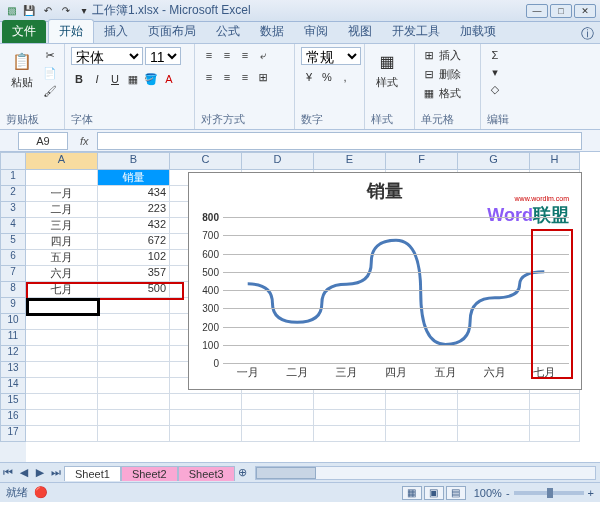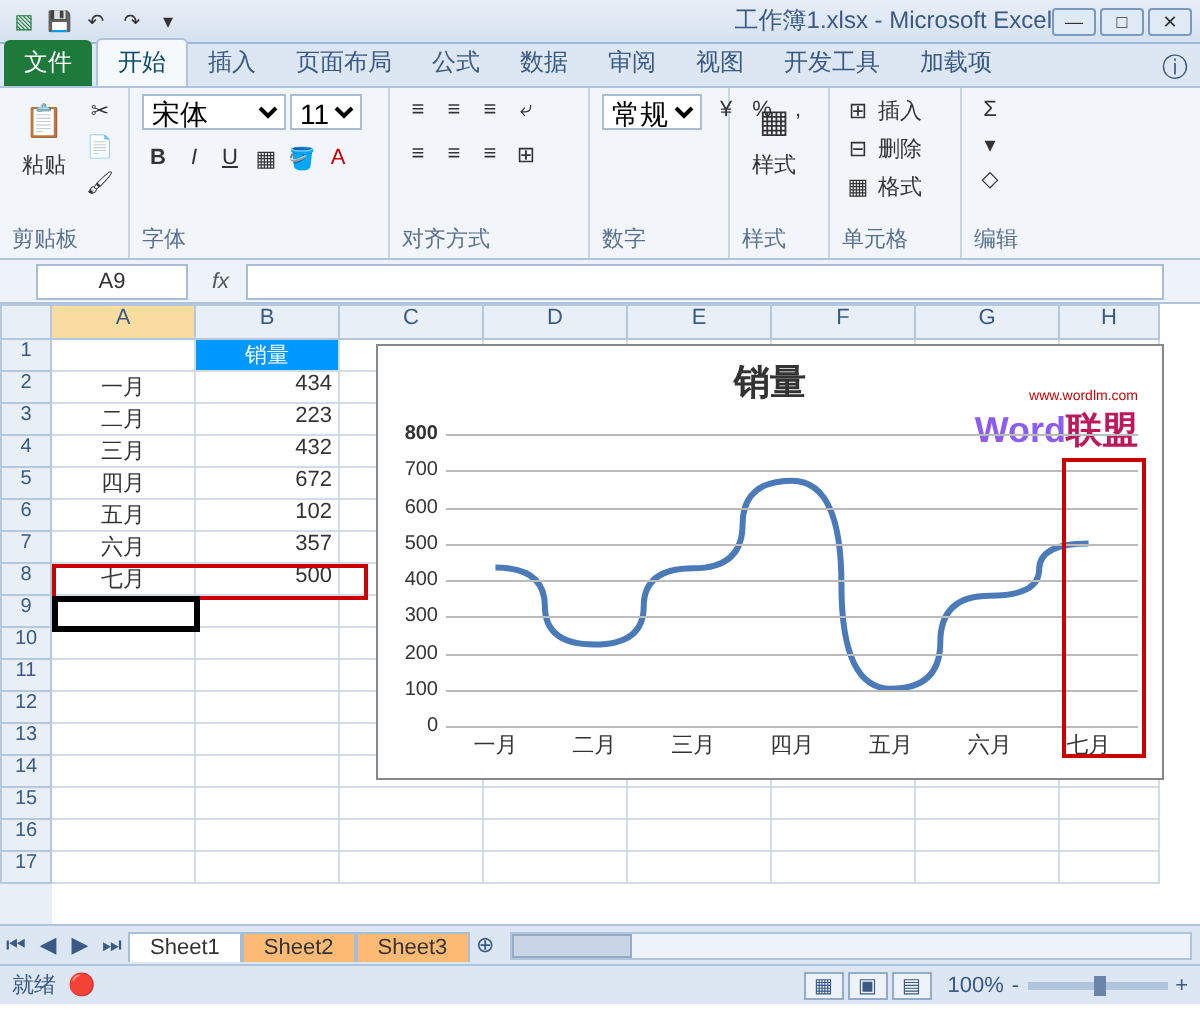--- a/index.html
+++ b/index.html
@@ -1,39 +1,39 @@
 <!DOCTYPE html>
 <html><head>
 <meta charset="utf-8">
 <style>
 *{box-sizing:border-box;margin:0;padding:0;font-family:"Microsoft YaHei","SimSun",sans-serif}
 body{width:600px;height:507px;background:#fff;font-size:11px;color:#333;overflow:hidden;position:relative}
 .titlebar{height:22px;background:linear-gradient(#e8eef7,#d6e2f0);display:flex;align-items:center;padding:0 4px;border-bottom:1px solid #a0b8d8}
 .titlebar .qat{display:flex;gap:2px;align-items:center}
 .titlebar .qat span{width:16px;height:16px;display:inline-flex;align-items:center;justify-content:center;font-size:10px}
-.titlebar .title{flex:1;text-align:right;color:#3a5a85;font-size:12px}
+.titlebar .title{flex:1;text-align:left;color:#3a5a85;font-size:12px}
 .titlebar .winbtns{display:flex;gap:2px}
 .titlebar .winbtns span{width:22px;height:14px;border:1px solid #7a9ac0;background:#e0eaf5;border-radius:2px;display:inline-flex;align-items:center;justify-content:center;font-size:9px}
 .tabs{height:22px;background:#dce7f3;display:flex;align-items:flex-end;padding-left:2px;border-bottom:1px solid #b0c4de}
 .tab{padding:3px 10px;font-size:12px;color:#3a5a85;cursor:pointer}
 .tab.file{background:#1e7a3a;color:#fff;border-radius:3px 3px 0 0;margin-right:2px}
 .tab.active{background:#f5f9fc;border:1px solid #b0c4de;border-bottom:none;border-radius:3px 3px 0 0;color:#0c4a6e}
 .tabs .help{margin-left:auto;margin-right:6px;color:#3a5a85;font-size:13px}
 .ribbon{height:86px;background:#f2f6fb;border-bottom:1px solid #b0c4de;display:flex}
 .rgroup{border-right:1px solid #c8d5e5;padding:3px 6px 2px;display:flex;flex-direction:column;justify-content:space-between}
 .rgroup .glabel{text-align:left;font-size:11px;color:#5a7090;margin-top:2px}
 .rgroup .gbody{flex:1;display:flex;gap:4px;align-items:flex-start}
 .bigbtn{display:flex;flex-direction:column;align-items:center;gap:2px;padding:2px 4px;cursor:pointer}
 .bigbtn .ico{width:24px;height:24px;display:flex;align-items:center;justify-content:center;font-size:16px}
 .smico{width:16px;height:16px;display:inline-flex;align-items:center;justify-content:center;font-size:11px;cursor:pointer}
 .fontrow{display:flex;gap:2px;align-items:center;margin-bottom:2px}
 .fsel{border:1px solid #a8bdd6;background:#fff;font-size:14px;height:18px}
 .stack{display:flex;flex-direction:column;gap:2px}
 .namebox-row{height:22px;border-bottom:1px solid #b0c4de;display:flex;align-items:center;background:#eef3fa}
-.namebox{width:76px;border:1px solid #a8bdd6;background:#fff;margin:0 4px 0 18px;text-align:center;font-size:11px;height:18px;line-height:16px}
+.namebox{width:50px;border:1px solid #a8bdd6;background:#fff;margin:0 4px 0 18px;text-align:center;font-size:11px;height:18px;line-height:16px}
 .fx{padding:0 8px;font-style:italic;color:#555}
 .fbar{flex:1;border:1px solid #a8bdd6;background:#fff;height:18px;margin-right:18px}
 .sheet{display:flex;height:310px;position:relative}
 .rowhdrs{width:26px;background:#e8eff7}
 .corner{height:18px;border:1px solid #b5c8de;background:#e8eff7}
 .rh{height:16px;border:1px solid #b5c8de;border-top:none;text-align:center;font-size:10px;color:#3a5a85;background:#e8eff7}
 .grid{flex:1;position:relative}
 .colhdrs{display:flex;height:18px}
 .ch{border:1px solid #b5c8de;border-left:none;text-align:center;font-size:11px;color:#3a5a85;background:#e8eff7}
 .ch.A{width:72px;background:#f8dca0}
@@ -43,33 +43,33 @@
 .cell{border-right:1px solid #d2dbe6;border-bottom:1px solid #d2dbe6;font-size:11px;padding:0 3px;overflow:hidden;white-space:nowrap}
 .cell.A{width:72px;text-align:center}
 .cell.B{width:72px;text-align:right}
 .cell.C,.cell.D,.cell.E,.cell.F,.cell.G{width:72px}.cell.H{width:50px}
 .hdrcell{background:#0099ff;color:#fff;text-align:center!important}
 .selrow{position:absolute;left:0;top:130px;width:158px;height:18px;border:2px solid #c00;pointer-events:none}
 .cursor{position:absolute;left:0;top:146px;width:74px;height:18px;border:3px solid #000;pointer-events:none}
 .chartbox{position:absolute;left:162px;top:20px;width:394px;height:218px;background:#fff;border:1px solid #888}
 .chartbox .ctitle{text-align:center;font-size:18px;font-weight:bold;padding:6px 0}
 .watermark{position:absolute;right:12px;top:30px;font-weight:bold;font-size:18px}
-.watermark .w1{color:#8b5cf6}.watermark .w2{color:#be185d}
+.watermark .w1{color:#8b5cf6}.watermark .w2{color:#0f766e}
 .watermark .url{position:absolute;right:0;top:-8px;font-size:7px;color:#c00;font-weight:normal}
 .plot{position:absolute;left:34px;top:44px;width:346px;height:146px}
 .yax{position:absolute;left:8px;top:44px;height:146px;width:24px}
 .ytick{position:absolute;right:2px;font-size:10px;color:#333;transform:translateY(-50%)}
 .xax{position:absolute;left:34px;top:192px;width:346px}
 .xtick{position:absolute;font-size:11px;color:#333;transform:translateX(-50%)}
 .gridline{position:absolute;left:0;width:100%;border-top:1px solid #bbb}
 .chartred{position:absolute;border:2px solid #c00;pointer-events:none}
 .sheettabs{height:20px;background:#dce7f3;border-top:1px solid #b0c4de;display:flex;align-items:center;font-size:11px}
 .navbtn{width:16px;text-align:center;color:#3a5a85;cursor:pointer}
 .stab{padding:1px 10px;border:1px solid #a8bdd6;border-bottom:none;background:#fff;cursor:pointer;margin-top:2px}
-.stab.inactive{background:#fdba74}
+.stab.inactive{background:#f9a8d4}
 .hscroll{flex:1;margin:0 4px;height:14px;background:#eef3fa;border:1px solid #b0c4de;position:relative}
 .hscroll .thumb{position:absolute;left:0;width:60px;height:100%;background:#c8d5e5;border:1px solid #94acc8}
 .status{height:20px;background:#dce7f3;border-top:1px solid #b0c4de;display:flex;align-items:center;padding:0 6px;font-size:11px;color:#3a5a85}
 .status .views{margin-left:auto;display:flex;gap:2px}
 .status .vb{width:20px;height:14px;border:1px solid #94acc8;background:#eef3fa;display:inline-flex;align-items:center;justify-content:center;font-size:10px}
 .zoom{margin-left:8px;display:flex;align-items:center;gap:4px}
 .zslider{width:70px;height:4px;background:#b0c4de;position:relative}
 .zslider .zt{position:absolute;left:33px;top:-3px;width:6px;height:10px;background:#6a85a8}
 </style>
 </head>
@@ -148,21 +148,21 @@
       <div class="fontrow">
         <span class="smico">≡</span>
         <span class="smico">≡</span>
         <span class="smico">≡</span>
         <span class="smico">⊞</span>
       </div>
     </div>
     <div class="glabel">对齐方式</div>
   </div>
   <div class="rgroup" style="width:70px">
-    <div class="gbody" style="flex-direction:row">
+    <div class="gbody" style="flex-direction:column">
       <select class="fsel" style="width:60px"><option>常规</option></select>
       <div class="fontrow">
         <span class="smico">¥</span>
         <span class="smico">%</span>
         <span class="smico">,</span>
       </div>
     </div>
     <div class="glabel">数字</div>
   </div>
   <div class="rgroup" style="width:50px">

